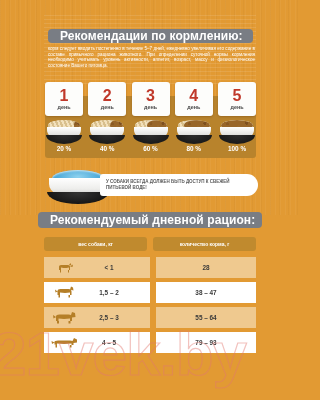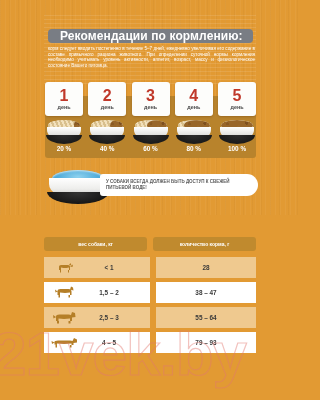--- a/index.html
+++ b/index.html
@@ -296,20 +296,21 @@
     <span class="pct">100 %</span>
   </div>
 
   <div class="water-bowl">
     <div class="winner"></div>
       <div class="wbody"></div>
       <div class="wrim"></div>
   </div>
   <div class="callout">У СОБАКИ ВСЕГДА ДОЛЖЕН БЫТЬ ДОСТУП К СВЕЖЕЙ ПИТЬЕВОЙ ВОДЕ!</div>
 
+  <div class="gray-bar" id="hdr-ration">Рекомендуемый дневной рацион:</div>
 
   <div class="table">
     <div class="thead">
       <div class="th w">вес собаки, кг</div>
       <div class="th w">количество корма, г</div>
     </div>
     <div class="rows">
 
       <div class="row tint">
         <div class="cell weight">

